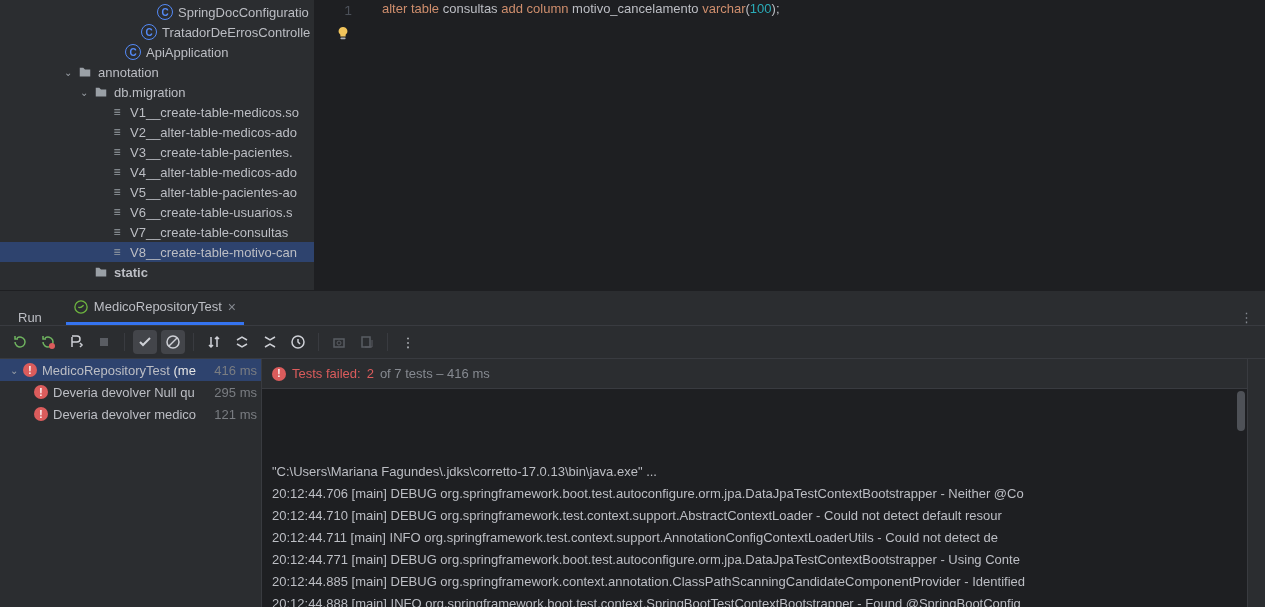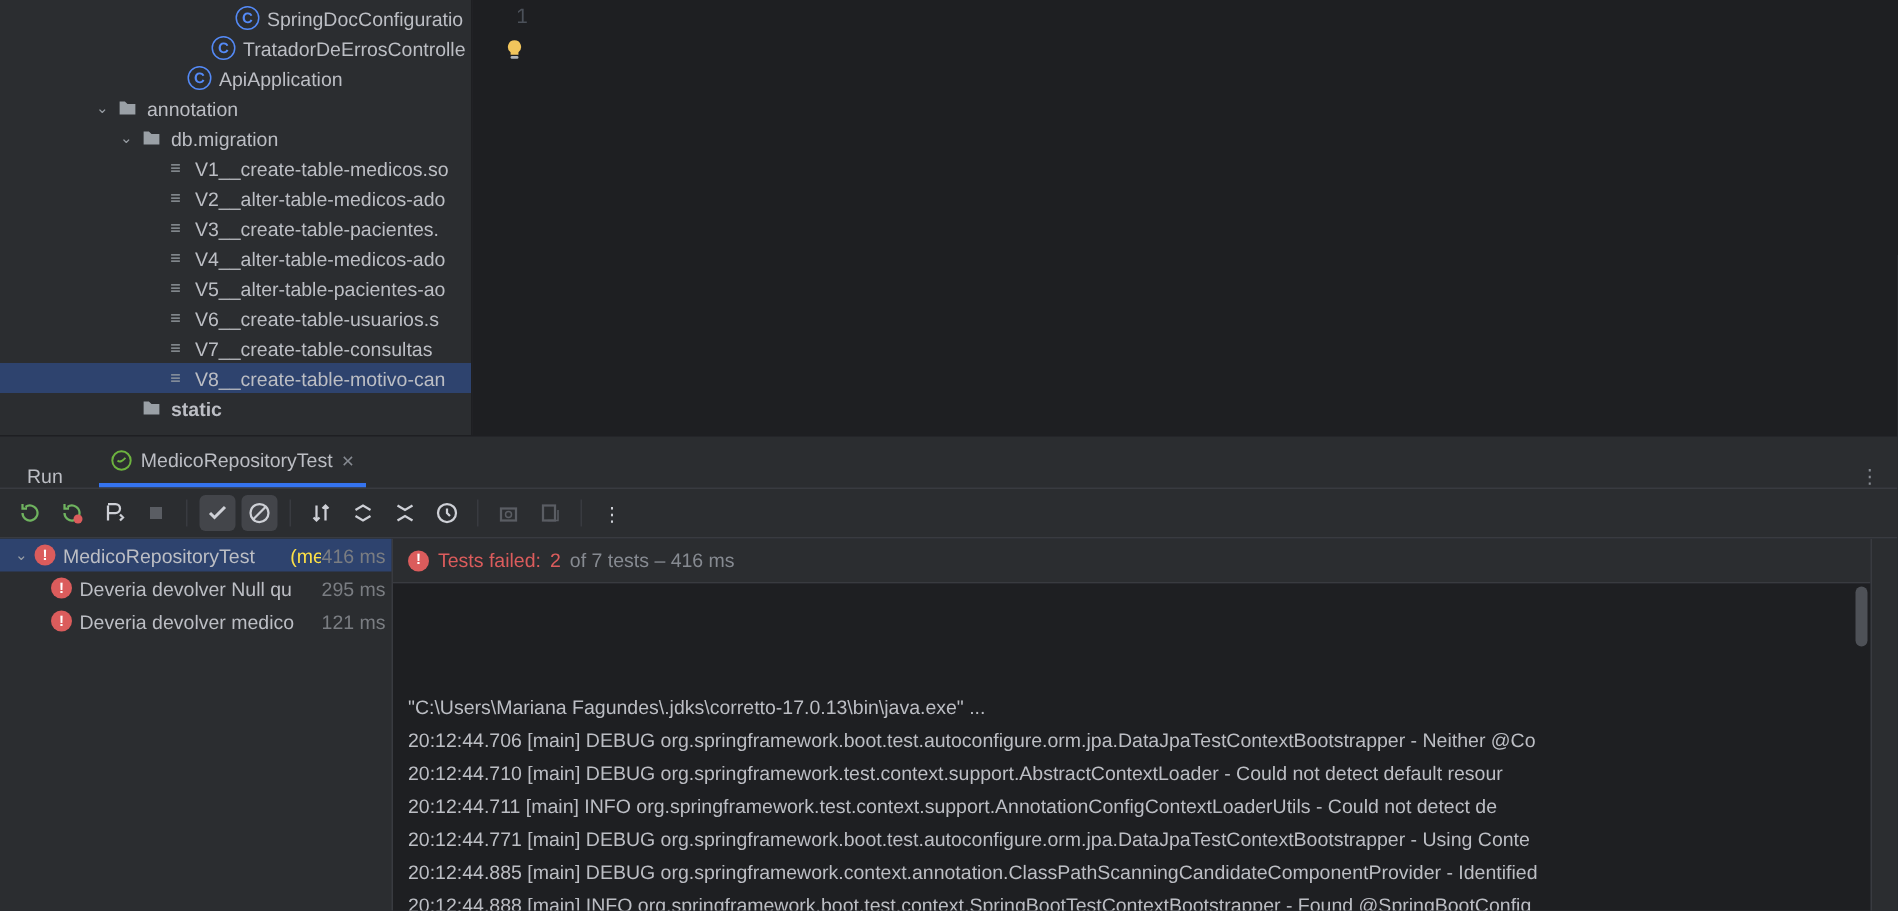--- a/index.html
+++ b/index.html
@@ -44,21 +44,21 @@
 .tbtn.disabled { color:#5a5d63; }
 .tbtn svg { width:16px; height:16px; }
 .sep { width:1px; height:18px; background:#393b40; margin:0 4px; }
 
 .results { flex:1; display:flex; overflow:hidden; }
 .test-tree { width:262px; background:#2b2d30; border-right:1px solid #393b40; }
 .test-row { display:flex; align-items:center; height:22px; padding-right:4px; white-space:nowrap; cursor:pointer; }
 .test-row.sel { background:#2e436e; }
 .err-ico { width:14px; height:14px; border-radius:7px; background:#db5c5c; color:#fff; display:inline-flex; align-items:center; justify-content:center; font-size:10px; font-weight:bold; margin-right:5px; flex-shrink:0; }
 .test-name { overflow:hidden; flex:1; }
-.test-dim { color:#fde047;margin-left:20px; }
+.test-dim { color:#e5e5e5; }
 .test-ms { color:#7a7d82; font-size:13px; margin-left:auto; }
 
 .console { flex:1; display:flex; flex-direction:column; overflow:hidden; }
 .console-header { height:30px; display:flex; align-items:center; padding-left:10px; background:#2b2d30; border-bottom:1px solid #393b40; gap:6px; }
 .fail-ico { width:14px; height:14px; border-radius:7px; background:#db5c5c; color:#fff; display:flex; align-items:center; justify-content:center; font-size:10px; font-weight:bold; }
 .fail-txt { color:#db5c5c; }
 .dim { color:#868a91; }
 .log { flex:1; background:#1e1f22; font-family:"JetBrains Mono",Consolas,monospace; font-size:13px; color:#bcbec4; padding:6px 10px; line-height:22px; overflow:hidden; white-space:pre; position:relative; }
 .log-scrollbar { position:absolute; right:2px; top:2px; width:8px; height:40px; background:#4e5157; border-radius:4px; }
 .right-gutter { width:18px; border-left:1px solid #393b40; background:#2b2d30; }
@@ -150,20 +150,21 @@
                 <path fill="#9aa0a6" d="M2 3h4l2 2h6v8H2z"></path>
               </svg>
             </span>
             <span class="tree-label">static</span>
           </div>
         </div>
     </div>
     <div class="editor">
       <div class="editor-line">
         <div class="gutter">1</div>
+        <div class="code" id="code-line"><span class="kw">alter table </span><span class="fn">consultas </span><span class="kw">add column </span><span class="fn">motivo_cancelamento </span><span class="kw">varchar</span><span class="fn">(</span><span class="num">100</span><span class="fn">);</span></div>
       </div>
       <div class="editor-line">
         <div class="bulb">
           <svg viewBox="0 0 16 16">
               <path fill="#f2c55c" d="M8 1a5 5 0 0 0-3 9v2h6v-2a5 5 0 0 0-3-9z"></path>
               <rect fill="#b0b3b8" x="5" y="13" width="6" height="2" rx="1"></rect>
             </svg>
         </div>
       </div>
     </div>

